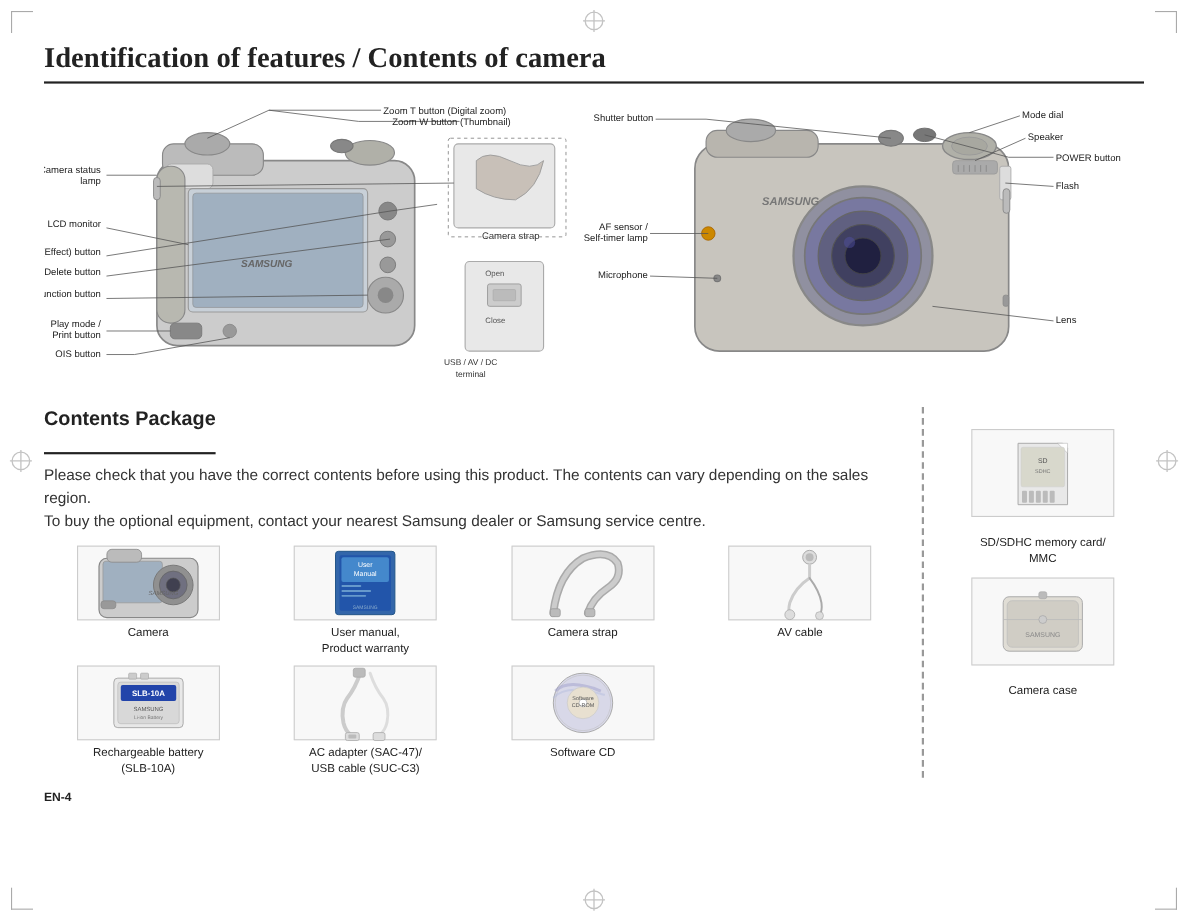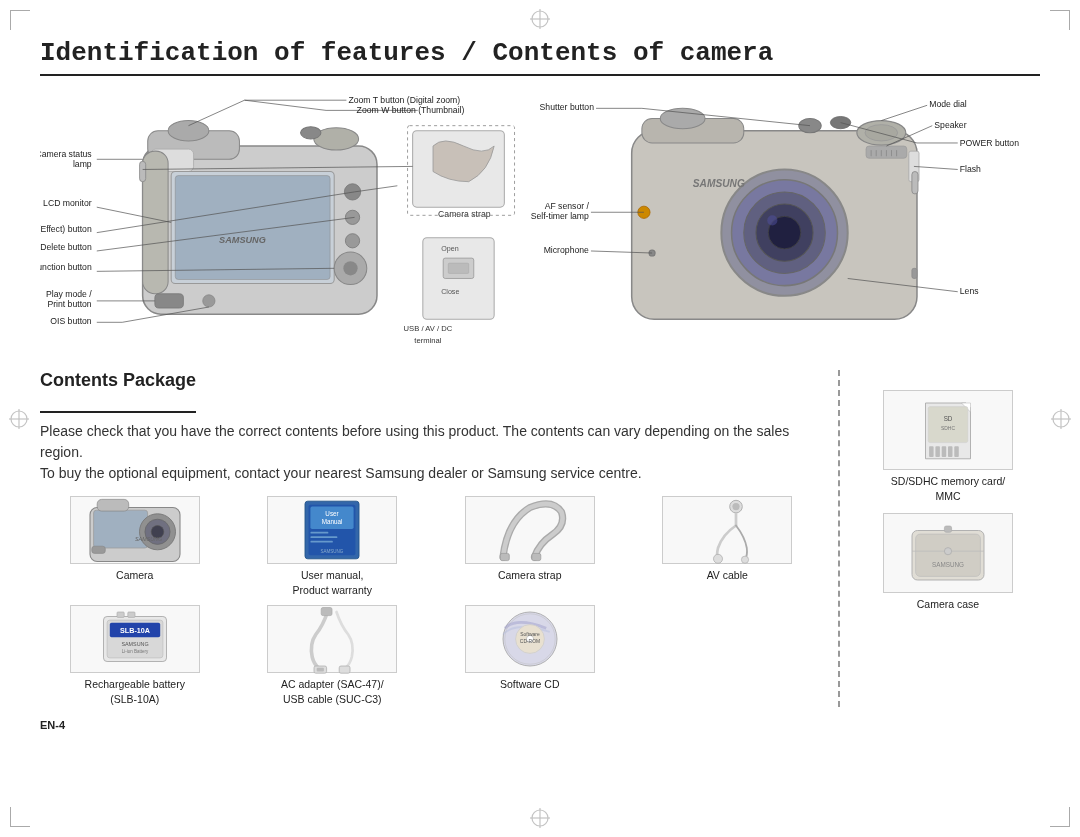--- a/index.html
+++ b/index.html
@@ -53,21 +53,21 @@
     .ch-right { right: 8px; top: 50%; transform: translateY(-50%); }
 
     h1.page-title {
       font-size: 26px;
       font-weight: bold;
       color: #222;
       border-bottom: 2px solid #222;
       padding-bottom: 6px;
       margin-bottom: 14px;
       margin-top: 18px;
-      font-family: Liberation Mono, monospace;
+      font-family: Liberation Serif, serif;
     }
 
     
     .camera-diagram {
       width: 100%;
       display: flex;
       justify-content: center;
       position: relative;
       height: 270px;
       margin-bottom: 10px;
@@ -137,21 +137,21 @@
     .ss-items {
       display: flex;
       flex-direction: column;
       gap: 10px;
     }
 
     .ss-item {
       display: flex;
       flex-direction: column;
       align-items: center;
-      gap: 4px;
+      gap: 16px;
     }
 
     .ss-image-box {
       width: 130px;
       height: 80px;
       border: 1px solid #ccc;
       background: #f8f8f8;
       display: flex;
       align-items: center;
       justify-content: center;

